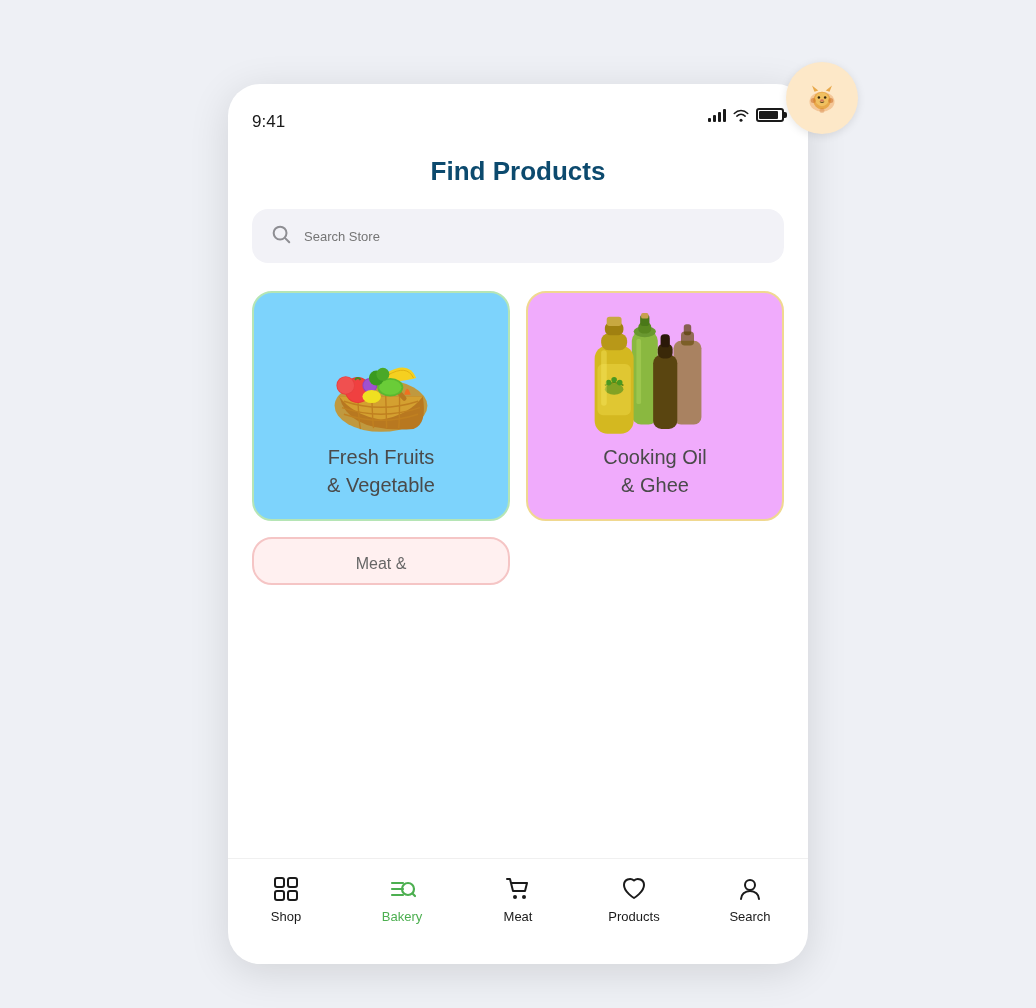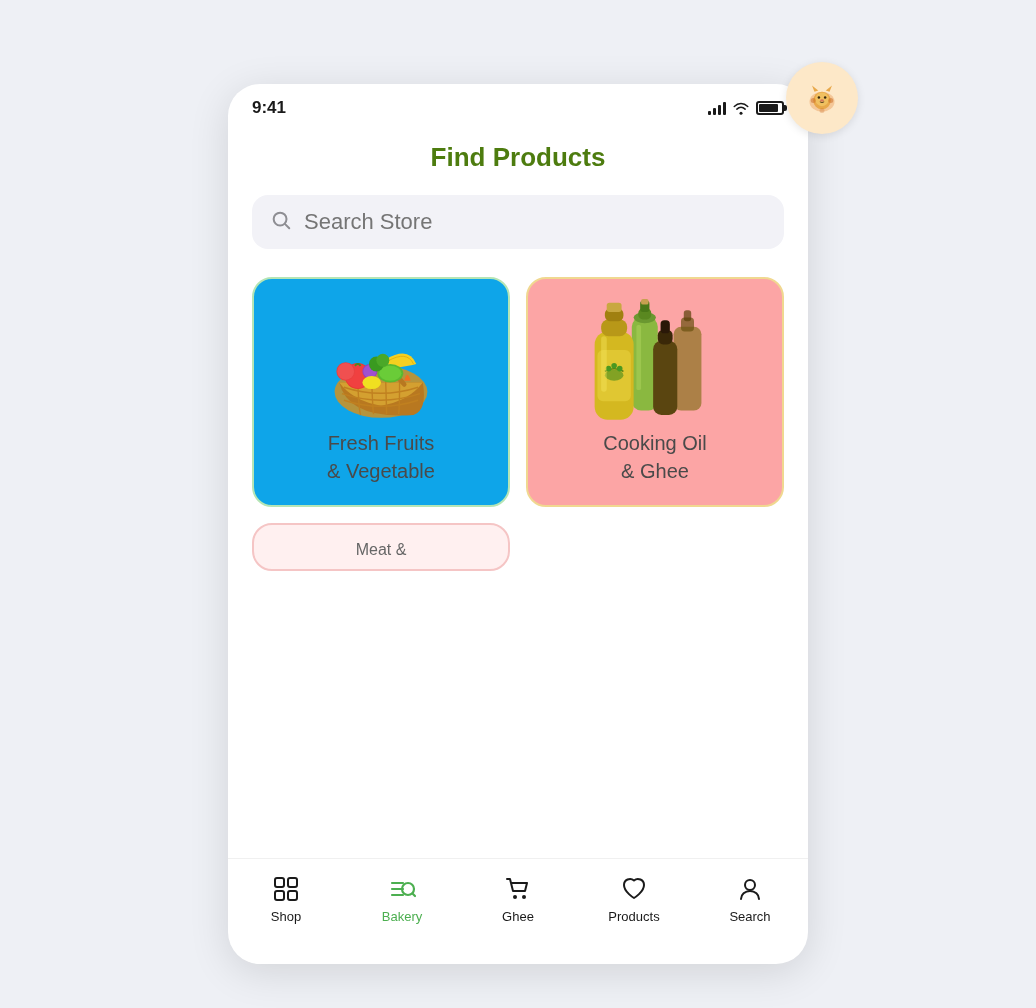--- a/index.html
+++ b/index.html
@@ -56,22 +56,23 @@
 
     .status-bar {
       display: flex;
       justify-content: space-between;
       align-items: center;
       padding: 14px 24px 8px;
     }
 
     .status-time {
       font-size: 17px;
-      font-weight: 700;
+      font-weight: 400;
       color: #1a1a1a;
+      margin-top: 14px;
     }
 
     .status-icons {
       display: flex;
       align-items: center;
       gap: 6px;
     }
 
     .signal-bars {
       display: flex;
@@ -119,40 +120,40 @@
 
     .screen-content {
       padding: 0 24px;
       overflow: hidden;
     }
 
     .page-title {
       text-align: center;
       font-size: 26px;
       font-weight: 600;
-      color: #4d7c0f;
+      color: #0c4a6e;
       margin: 16px 0 22px;
     }
 
     .search-bar {
       background: #f2f2f7;
       border-radius: 16px;
       display: flex;
       align-items: center;
       padding: 14px 18px;
       gap: 12px;
       margin-bottom: 28px;
     }
 
     .search-icon-wrap {
       color: #8e8e93;
     }
 
     .search-input {
-      font-size: 22px;
+      font-size: 13px;
       color: #8e8e93;
       background: transparent;
       border: none;
       outline: none;
       flex: 1;
     }
 
     .categories-grid {
       display: grid;
       grid-template-columns: 1fr 1fr;
@@ -164,26 +165,26 @@
       padding: 20px 16px 18px;
       display: flex;
       flex-direction: column;
       align-items: center;
       cursor: pointer;
       min-height: 230px;
       border: 2px solid transparent;
     }
 
     .category-card.fresh {
-      background: #0ea5e9;
+      background: #7dd3fc;
       border-color: #b5e5b5;
     }
 
     .category-card.oil {
-      background: #fca5a5;
+      background: #f0abfc;
       border-color: #f0d890;
     }
 
     .category-label {
       font-size: 20px;
       color: #4a4a4a;
       text-align: center;
       line-height: 1.4;
       font-weight: 400;
     }
@@ -472,21 +473,21 @@
       </div>
 
       <div class="nav-item">
         <div class="nav-icon">
           <svg width="28" height="28" viewBox="0 0 28 28" fill="none">
             <path d="M3 4h3l3 12h12l2-8H8" stroke="#1a1a1a" stroke-width="2" stroke-linecap="round" stroke-linejoin="round" fill="none"></path>
             <circle cx="11" cy="22" r="2" fill="#1a1a1a"></circle>
             <circle cx="20" cy="22" r="2" fill="#1a1a1a"></circle>
           </svg>
         </div>
-        <span class="nav-label">Ghee</span>
+        <span class="nav-label">Meat</span>
       </div>
 
       <div class="nav-item">
         <div class="nav-icon">
           <svg width="28" height="28" viewBox="0 0 28 28" fill="none">
             <path d="M14 23S4 17 4 10a6 6 0 0 1 10-4.47A6 6 0 0 1 24 10c0 7-10 13-10 13z" stroke="#1a1a1a" stroke-width="2" fill="none" stroke-linecap="round" stroke-linejoin="round"></path>
           </svg>
         </div>
         <span class="nav-label">Products</span>
       </div>

